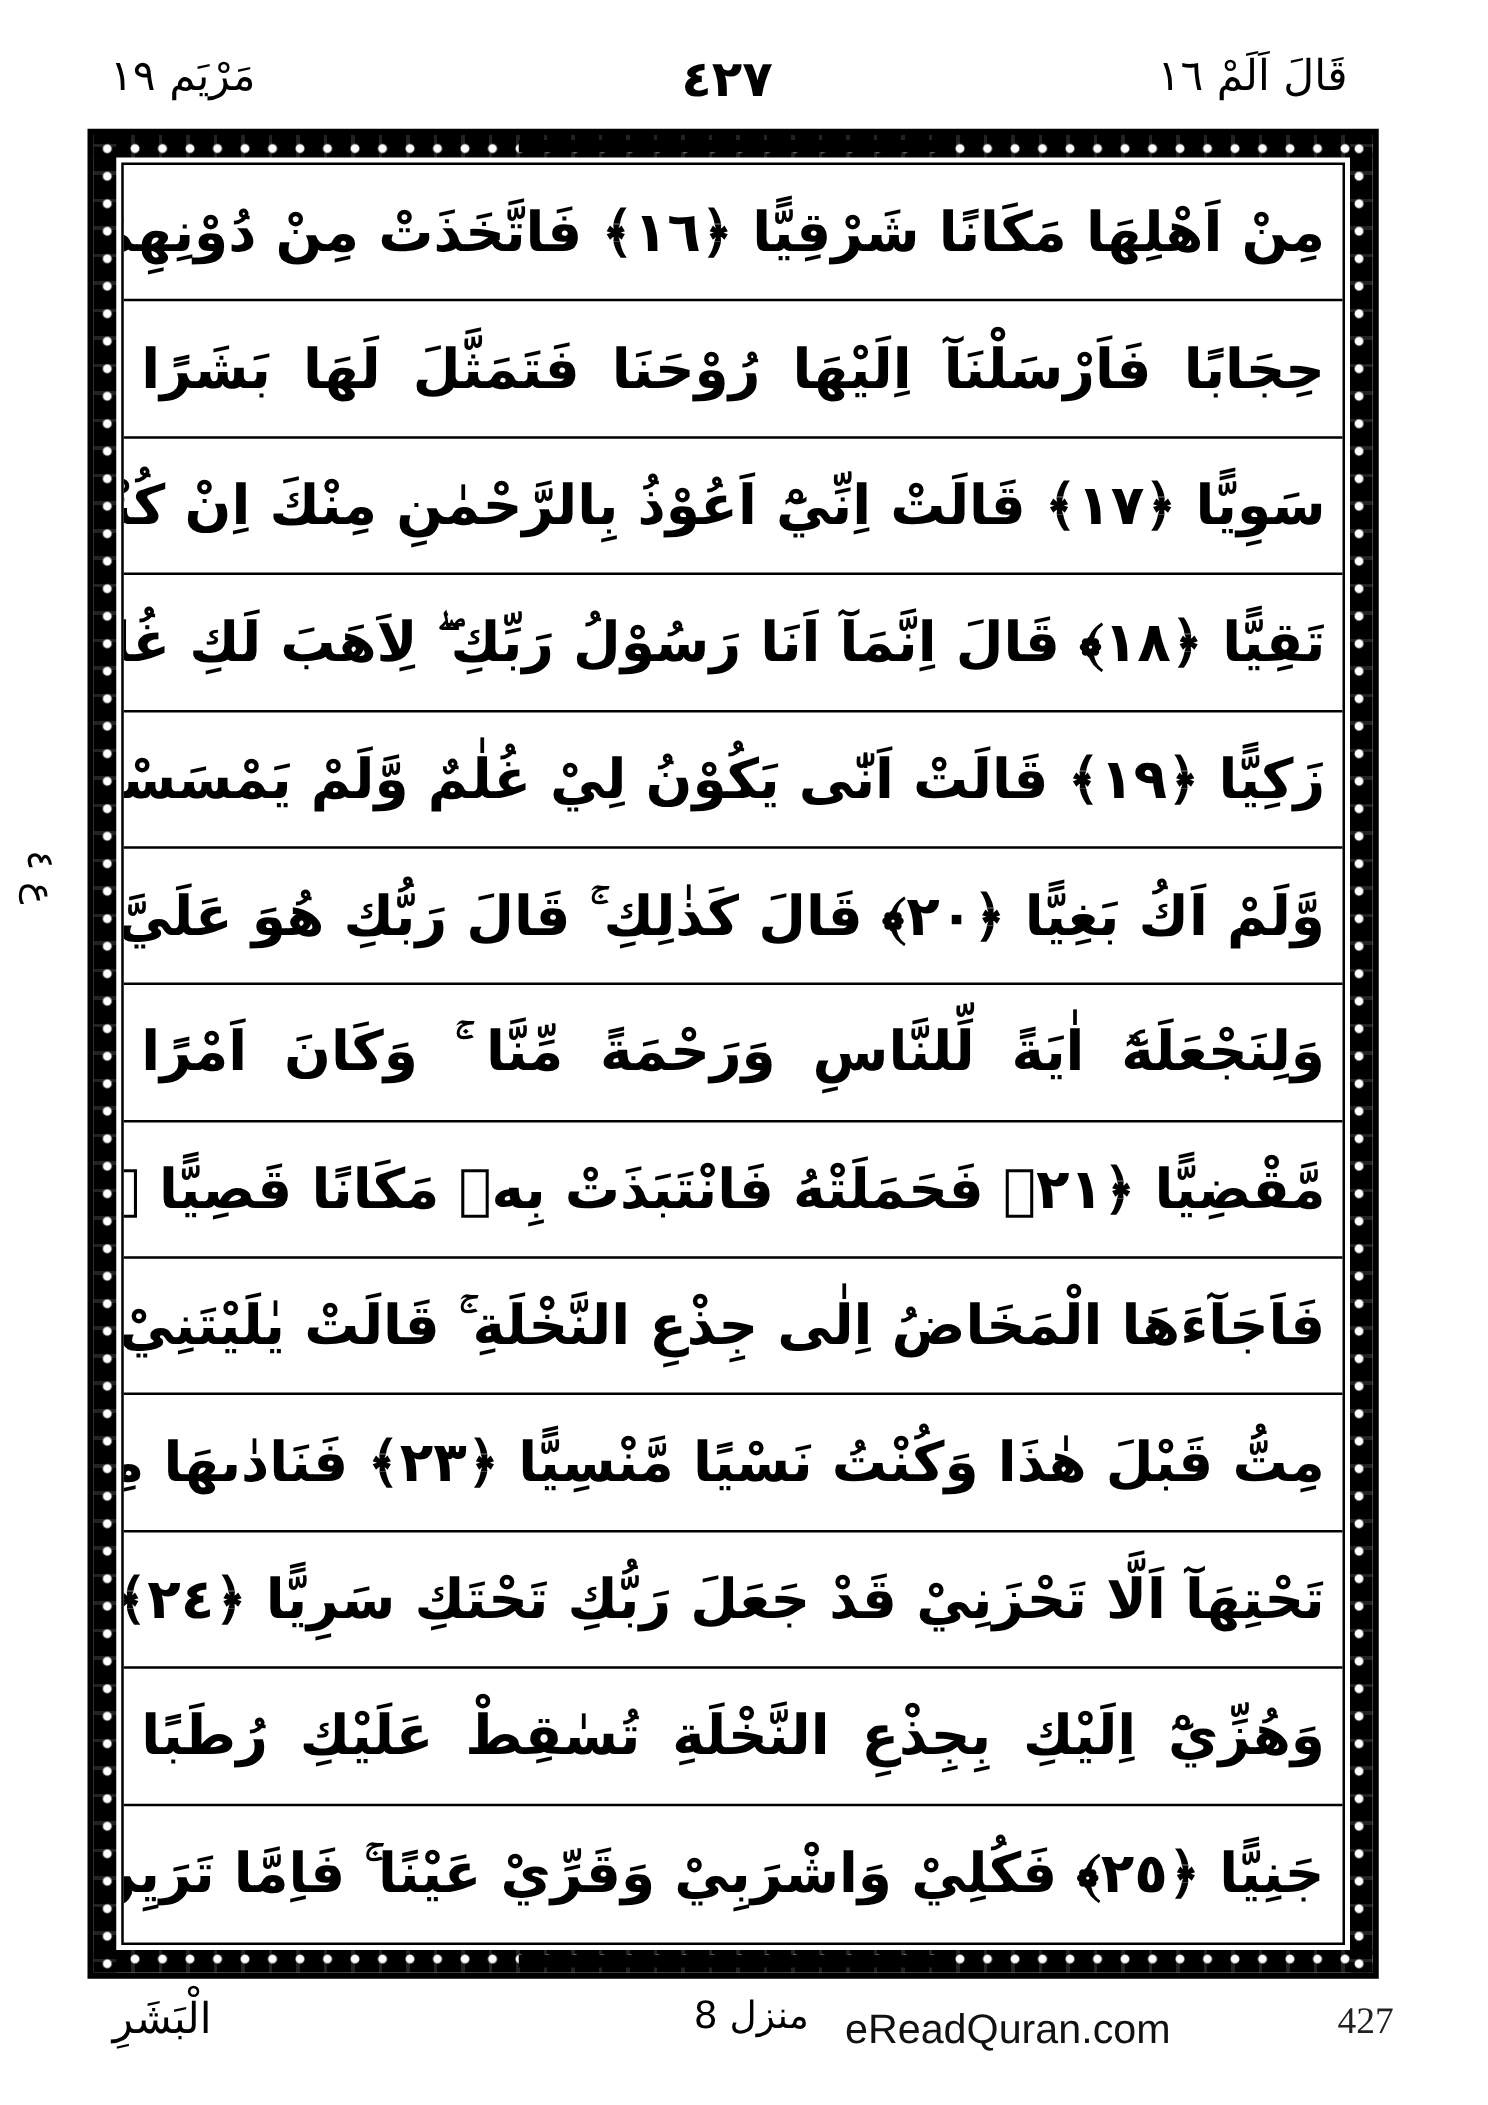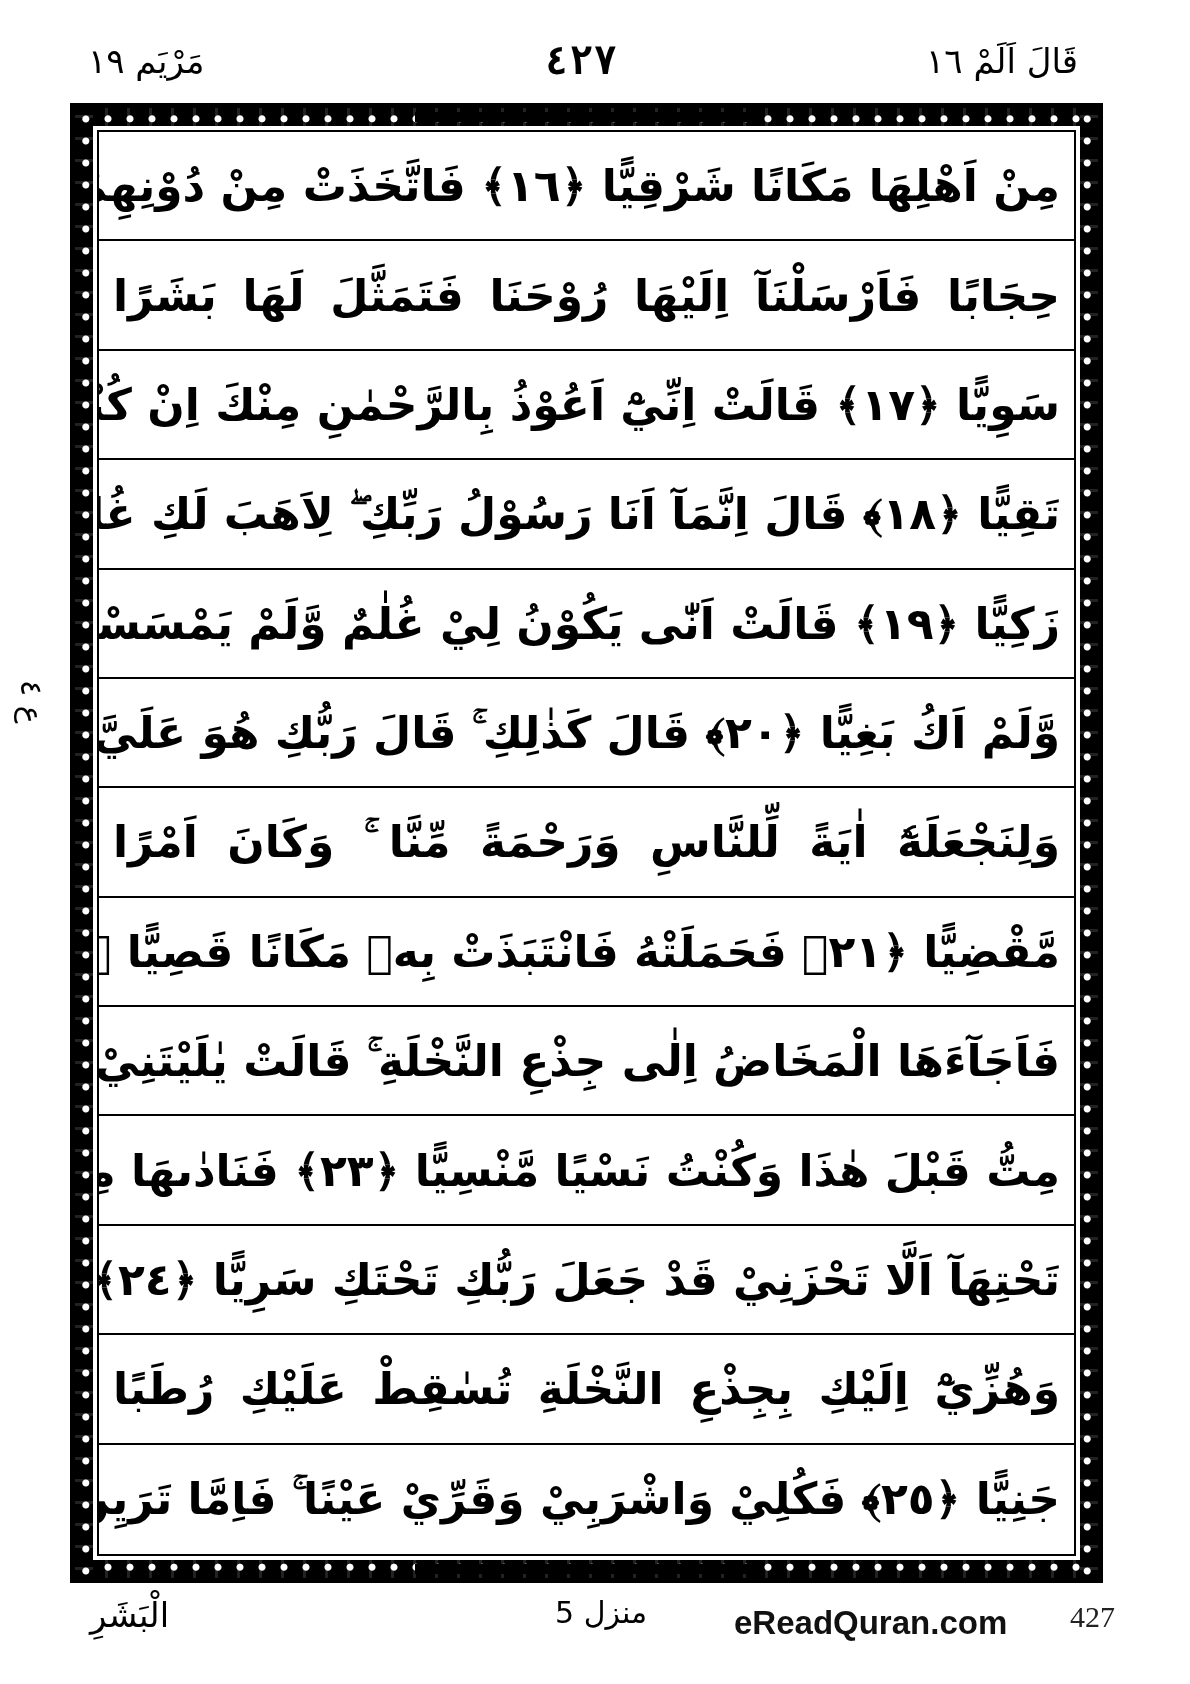--- a/index.html
+++ b/index.html
@@ -1,19 +1,19 @@
 <!DOCTYPE html>
 <html><head>
 <meta charset="utf-8">
 <style>
   html, body { margin: 0; padding: 0; background: #ffffff; }
   body { width: 1190px; height: 1684px; position: relative; overflow: hidden; font-family: "DejaVu Sans", sans-serif; color: #000; }
   .hdr { position: absolute; top: 44px; font-size: 34px; line-height: 1; direction: rtl; font-family: "DejaVu Sans", sans-serif; }
   .hdr-left { left: 88px; }
-  .hdr-center { left: 545px; font-weight: bold; font-size: 40px; font-family: Liberation Mono, monospace; }
+  .hdr-center { left: 545px; font-weight: bold; font-size: 40px; }
   .hdr-right { right: 112px; }
   .frame { position: absolute; left: 70px; top: 103px; width: 1033px; height: 1480px; border: 5px solid #000; box-sizing: border-box; background: #fff; }
   .orn { position: absolute; background:
       repeating-linear-gradient(45deg, #000 0 4px, #fff 4px 7px, #000 7px 10px); }
   .orn-top { left: 0; right: 0; top: 0; height: 18px; background:
       radial-gradient(circle at 50% 60%, #fff 3px, transparent 4px) 0 0/22px 18px,
       repeating-linear-gradient(90deg, #000 0 8px, #222 8px 11px, #000 11px 22px); }
   .orn-bottom { left: 0; right: 0; bottom: 0; height: 18px; background:
       radial-gradient(circle at 50% 40%, #fff 3px, transparent 4px) 0 0/22px 18px,
       repeating-linear-gradient(90deg, #000 0 8px, #222 8px 11px, #000 11px 22px); }
@@ -26,21 +26,21 @@
   .bar-top { position: absolute; left: 340px; right: 340px; top: 4px; height: 10px; background: #000; }
   .bar-bottom { position: absolute; left: 340px; right: 340px; bottom: 4px; height: 10px; background: #000; }
   .inner { position: absolute; left: 22px; right: 22px; top: 22px; bottom: 22px; border: 2px solid #000; box-sizing: border-box; }
   .line { height: calc(100% / 13); border-bottom: 2px solid #000; box-sizing: border-box; display: flex; align-items: center; justify-content: space-between; direction: rtl; padding: 0 14px; font-family: "DejaVu Sans", sans-serif; font-size: 44px; font-weight: bold; white-space: nowrap; overflow: hidden; }
   .line:last-child { border-bottom: none; }
   .line-text { display: inline-block; width: 100%; text-align: justify; text-align-last: justify; }
   .margin-note { position: absolute; left: 14px; top: 680px; writing-mode: vertical-rl; font-size: 30px; direction: rtl; }
   .ftr { position: absolute; top: 1598px; font-size: 34px; line-height: 1; direction: rtl; }
   .ftr-left { left: 78px; margin-left: 12px; }
   .ftr-center { left: 555px; font-size: 30px; }
-  .ftr-site { position: absolute; top: 1604px; left: 734px; font-family: "Liberation Sans", sans-serif; font-weight: bold; font-size: 33px; color: #111; }
+  .ftr-site { position: absolute; top: 1604px; left: 676px; font-family: "Liberation Sans", sans-serif; font-weight: normal; font-size: 33px; color: #111; }
   .ftr-page { position: absolute; top: 1600px; left: 1070px; font-family: "Liberation Serif", serif; font-size: 30px; color: #222; }
 </style>
 </head>
 <body>
 
 <div class="hdr hdr-right">قَالَ اَلَمْ ١٦</div>
 <div class="hdr hdr-center">٤٢٧</div>
 <div class="hdr hdr-left">مَرْيَم ١٩</div>
 
 <div class="margin-note">ع ٤</div>
@@ -90,15 +90,15 @@
     <div class="line">
         <span class="line-text">وَهُزِّيْٓ اِلَيْكِ بِجِذْعِ النَّخْلَةِ تُسٰقِطْ عَلَيْكِ رُطَبًا</span>
       </div>
     <div class="line">
         <span class="line-text">جَنِيًّا ﴿٢٥﴾ فَكُلِيْ وَاشْرَبِيْ وَقَرِّيْ عَيْنًا ۚ فَاِمَّا تَرَيِنَّ مِنَ</span>
       </div>
   </div>
 </div>
 
 <div class="ftr ftr-left">الْبَشَرِ</div>
-<div class="ftr ftr-center">منزل 5</div>
+<div class="ftr ftr-center">منزل 8</div>
 <div class="ftr-site">eReadQuran.com</div>
 <div class="ftr-page">427</div>
 
 </body></html>

